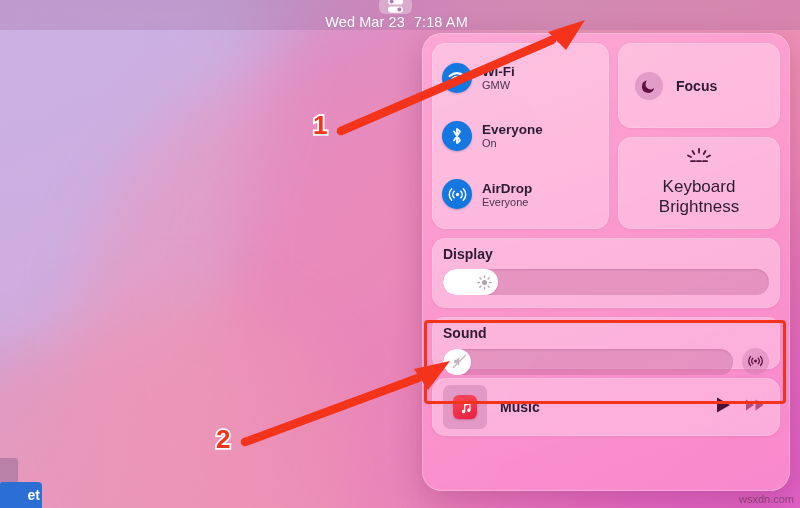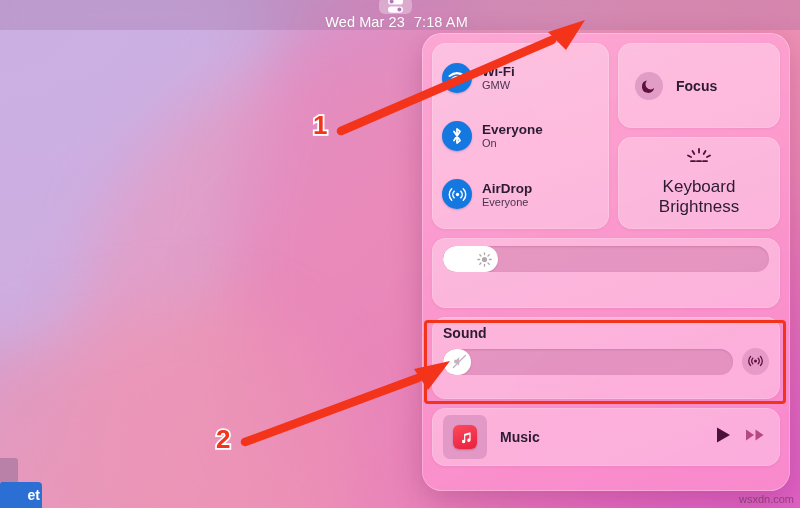--- a/index.html
+++ b/index.html
@@ -290,20 +290,21 @@
               <span>Keyboard</span><br>
               <span>Brightness</span>
             </span>
           </div>
 
         </div>
       </div>
     </div>
 
     <div class="module slider-module" style="height:70px;">
+      <div class="sm-title">Display</div>
       <div class="slider-wrap">
         <div class="slider">
           <div class="slider-fill" style="width:17%;">
             <span class="slider-knob-ico">
               <svg width="15" height="15" viewBox="0 0 15 15">
                 <circle cx="7.5" cy="7.5" r="2.6" fill="#b0a7ae"></circle>
                 <g stroke="#b0a7ae" stroke-width="1.3" stroke-linecap="round">
                   <line x1="7.5" y1="0.8" x2="7.5" y2="2.6"></line>
                   <line x1="7.5" y1="12.4" x2="7.5" y2="14.2"></line>
                   <line x1="0.8" y1="7.5" x2="2.6" y2="7.5"></line>
@@ -313,21 +314,21 @@
                   <line x1="12.2" y1="2.8" x2="11.0" y2="4.0"></line>
                   <line x1="4.0" y1="11.0" x2="2.8" y2="12.2"></line>
                 </g>
               </svg>
             </span>
           </div>
         </div>
       </div>
     </div>
 
-    <div class="module slider-module" style="height:82px;">
+    <div class="module slider-module" style="height:52px;border-radius:12px;">
       <div class="sm-title">Sound</div>
       <div class="slider-wrap">
         <div class="slider">
           <div class="slider-fill" style="width:9.5%;">
             <span class="slider-knob-ico" style="margin-right:4px;">
               <svg width="15" height="15" viewBox="0 0 15 15">
                 <path d="M2.2 5.8 H4.4 L7.2 3.3 V11.7 L4.4 9.2 H2.2 Z" fill="#c2b5bd"></path>
                 <line x1="1.4" y1="13.4" x2="13.4" y2="1.4" stroke="#c2b5bd" stroke-width="1.4" stroke-linecap="round"></line>
               </svg>
             </span>

